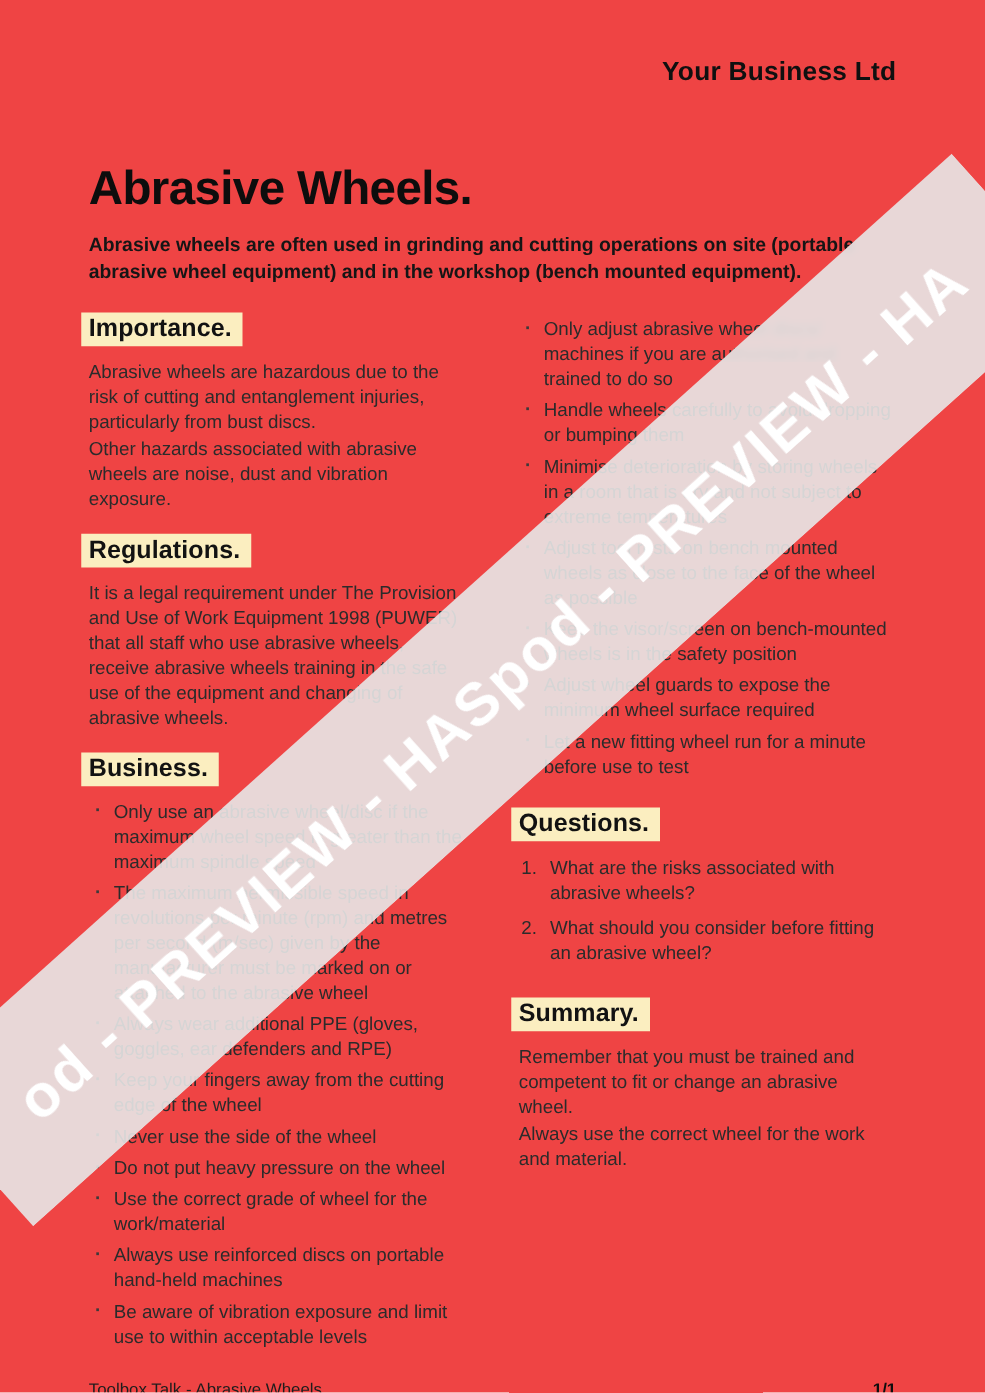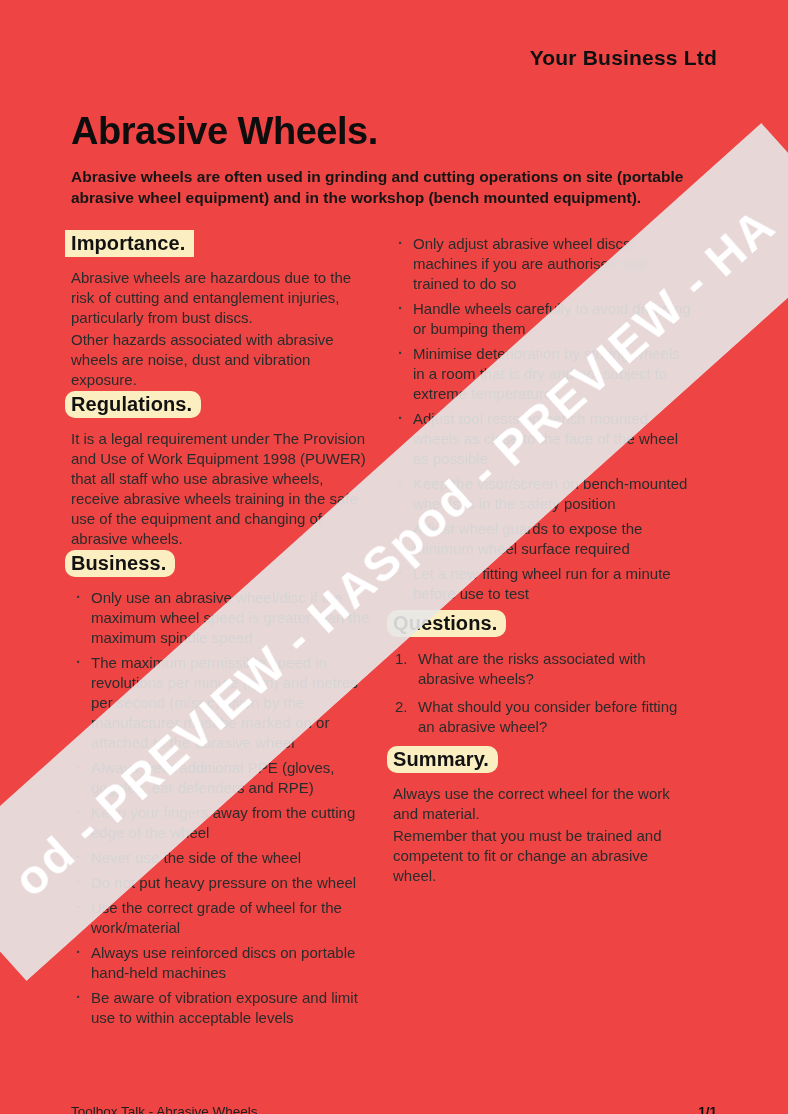--- a/index.html
+++ b/index.html
@@ -6,32 +6,32 @@
   .page{
     position:relative;width:788px;height:1114px;background:#ef4444;
     font-family:Liberation Sans, sans-serif;color:#222;overflow:hidden;
   }
   .content{padding:0 71px;}
   .company{
     margin:0;padding-top:46px;text-align:right;
     font-size:21px;font-weight:800;color:#101010;letter-spacing:.2px;
   }
   .doc-title{
-    margin:40px 0 0 0;font-size:38px;font-weight:800;color:#0d0d0d;letter-spacing:-.5px;
+    margin:60px 0 0 0;font-size:38px;font-weight:800;color:#0d0d0d;letter-spacing:-.5px;
   }
   .intro{
     margin:13px 0 0 0;font-size:15.5px;font-weight:700;line-height:21px;color:#151515;max-width:650px;
   }
-  .columns{display:flex;gap:20px;margin-top:22px;}
+  .columns{display:flex;gap:42px;margin-top:22px;}
   .col{width:302px;font-size:15px;line-height:20px;color:#2b2b2b;}
   .sec-head{
     display:inline-block;margin:0 0 0 -6px;padding:3px 9px 4px 6px;
     background:#fbeec0;font-size:20px;font-weight:800;color:#121212;letter-spacing:.1px;
   }
-  .sec-head.spaced{margin-top:1px;border-radius:10px;}
+  .sec-head.spaced{margin-top:17px;}
   .sec-body{margin:11px 0 0 0;}
   .sec-body p{margin:0;}
   .sec-body p + p{margin-top:2px;}
   ul.bullets{margin:11px 0 0 0;padding:0;list-style:none;}
   ul.bullets li{position:relative;padding-left:20px;margin-bottom:5px;}
   ul.bullets li::before{
     content:"\00B7";position:absolute;left:5px;top:-1px;font-weight:700;color:#3a3a3a;
   }
   ol.numbered{margin:12px 0 0 0;padding:0;list-style:none;}
   ol.numbered li{position:relative;padding-left:25px;margin-bottom:8px;}
@@ -121,22 +121,22 @@
 
             <li>
               <span class="q-num">2.</span>
               <span>What should you consider before fitting an abrasive wheel?</span>
             </li>
           </ol>
 
         <div><h2 class="sec-head spaced">Summary.</h2></div>
         <div class="sec-body">
 
-        <p>Always use the correct wheel for the work and material.</p>
-            <p>Remember that you must be trained and competent to fit or change an abrasive wheel.</p>
+        <p>Remember that you must be trained and competent to fit or change an abrasive wheel.</p>
+            <p>Always use the correct wheel for the work and material.</p>
           </div>
 
       </div>
 
     </div>
   </div>
 
   <div class="footer">
     <span>Toolbox Talk - Abrasive Wheels</span>
     <span class="page-num">1/1</span>

